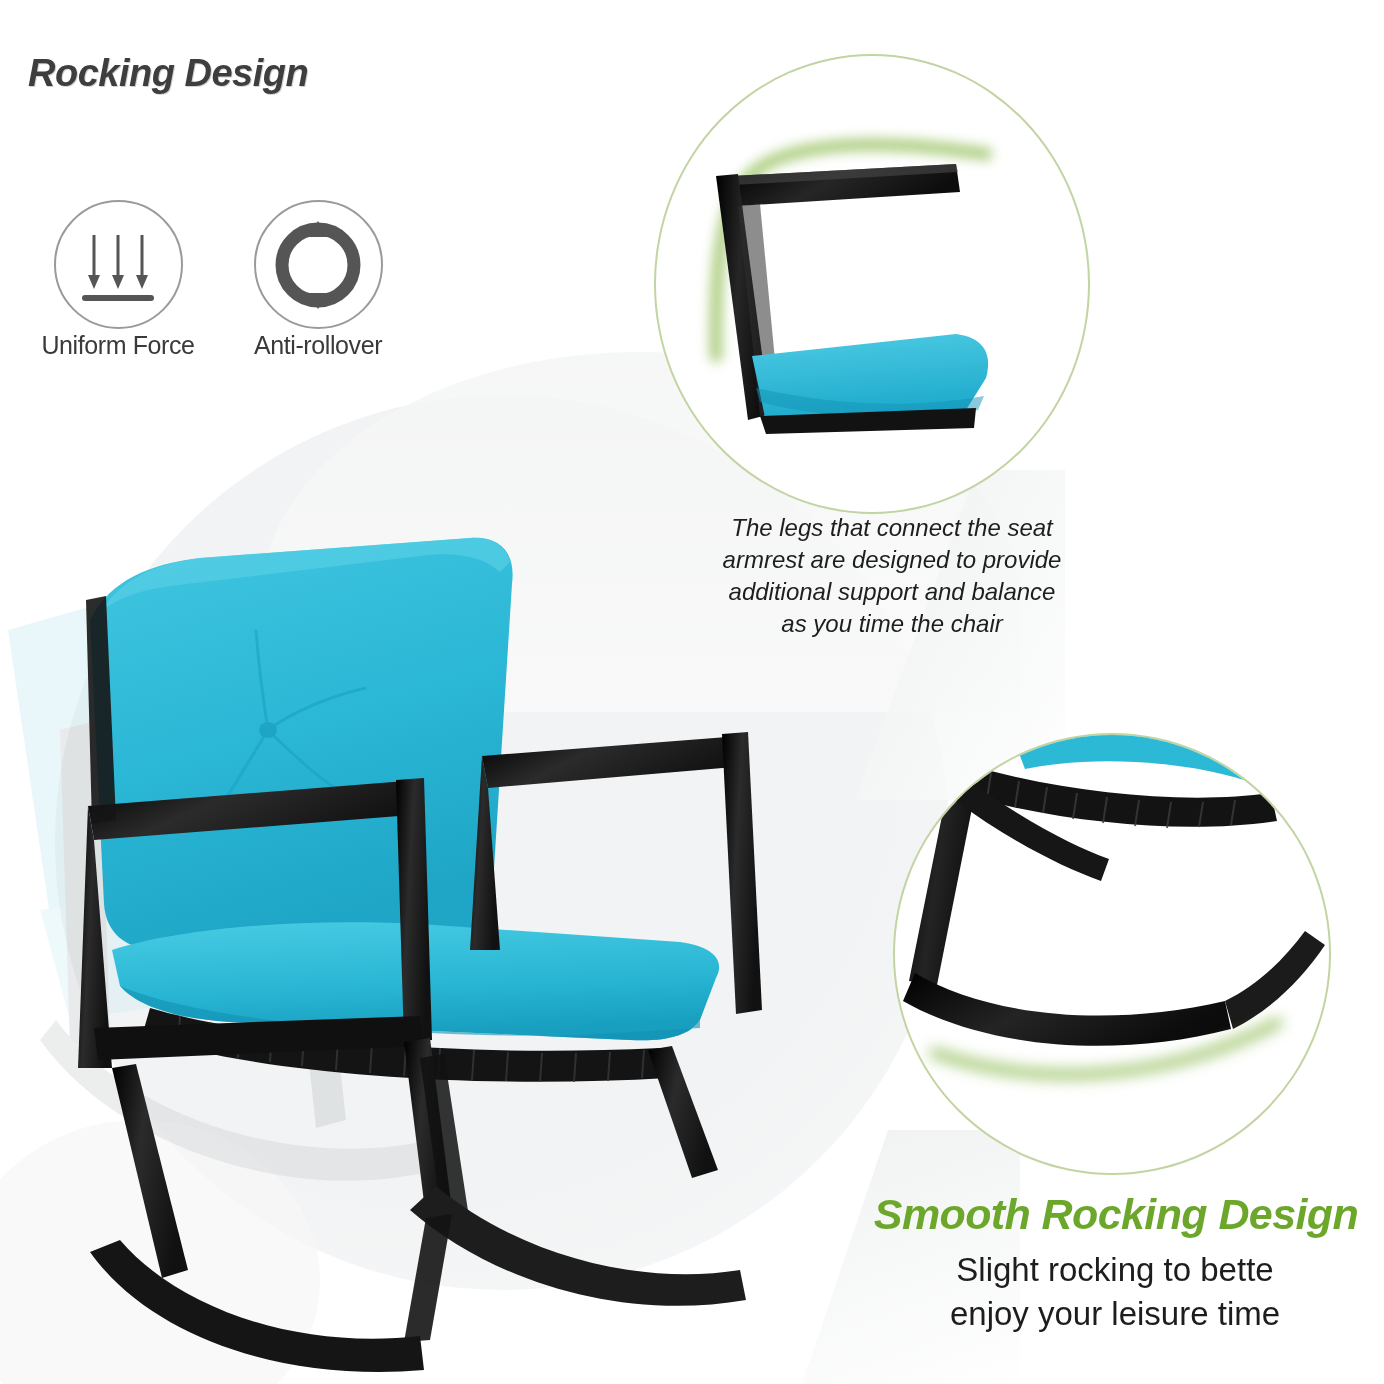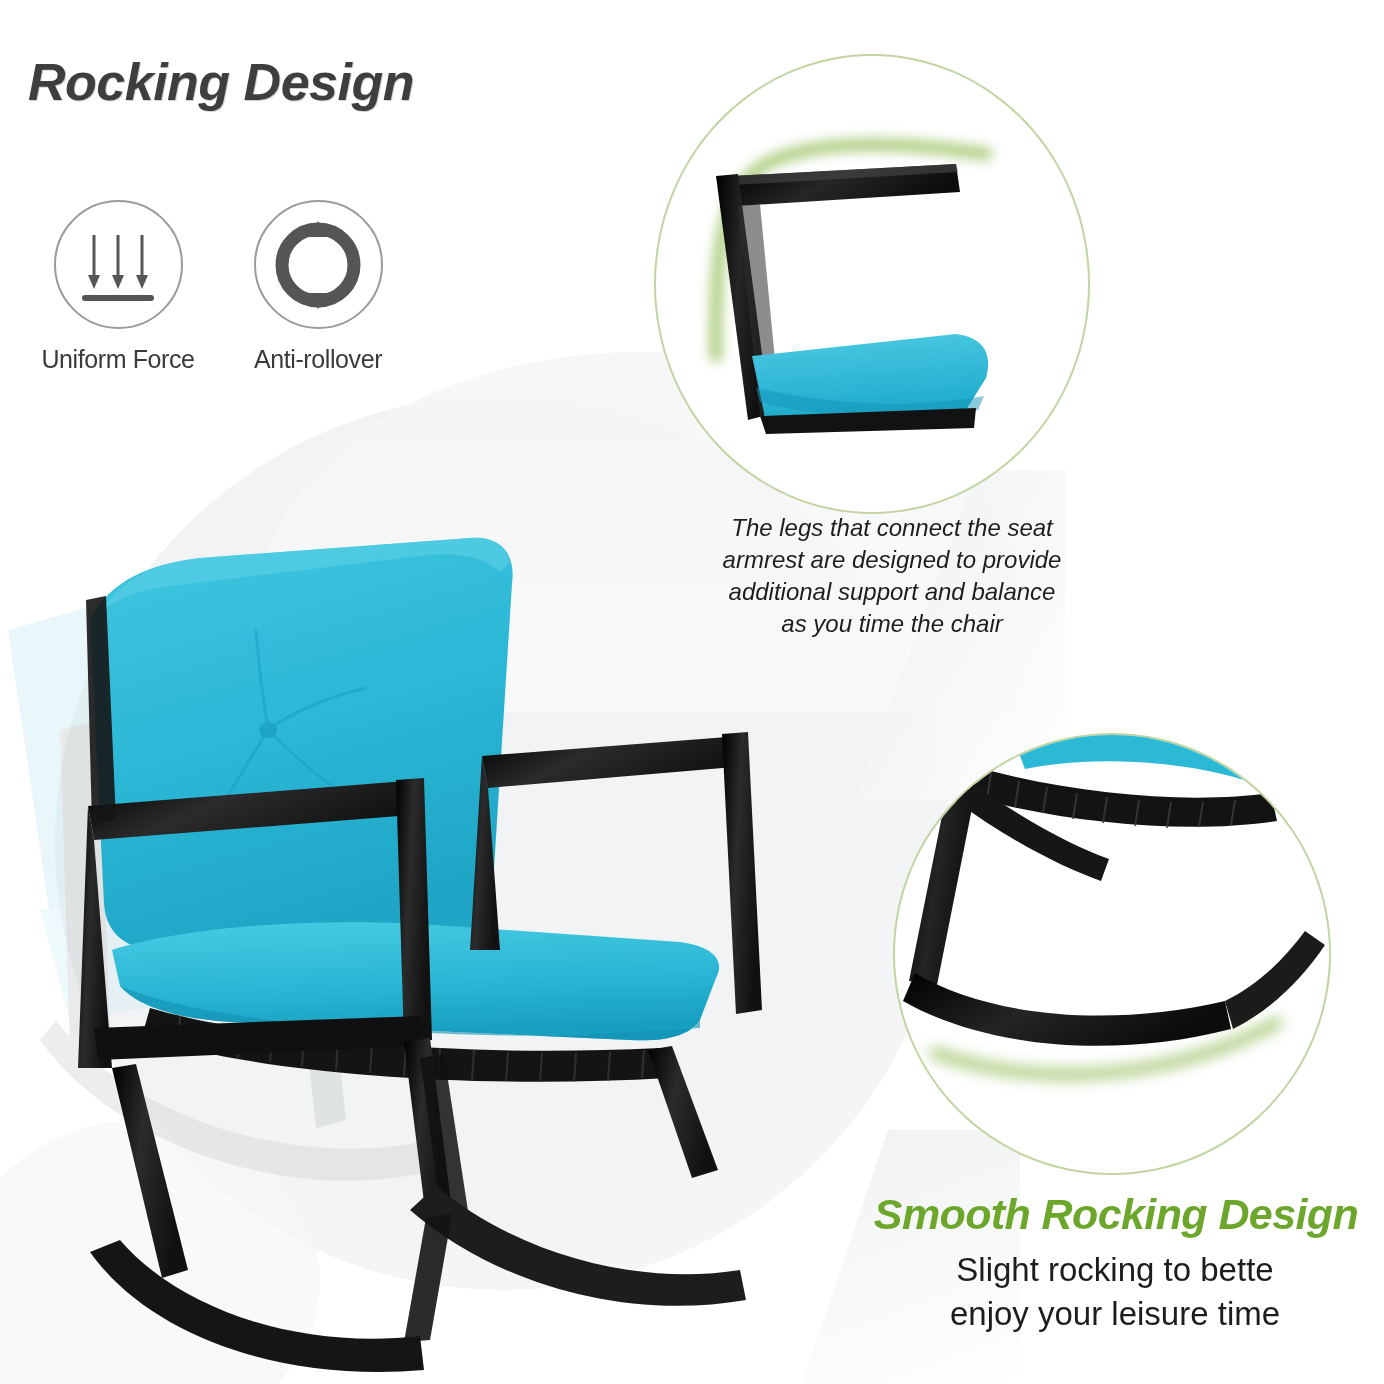--- a/index.html
+++ b/index.html
@@ -34,36 +34,36 @@
   .bg-wedge-bottom{
     position:absolute;left:800px;top:1130px;width:220px;height:260px;
     background:linear-gradient(160deg,#eceeee 0%,#ffffff 100%);
     clip-path:polygon(40% 0,100% 0,100% 100%,0 100%);
     opacity:.8;
   }
 
   
   .page-title{
     position:absolute;left:28px;top:52px;
-    font-size:52px;font-weight:bold;font-style:italic;
+    font-size:38px;font-weight:bold;font-style:italic;
     color:#3e3e3e;letter-spacing:-0.5px;
     text-shadow:1px 1px 0 rgba(0,0,0,.18);
     white-space:nowrap;
   }
 
   
   .features{position:absolute;left:18px;top:200px;width:600px;display:flex;gap:0;}
   .feature{width:200px;display:flex;flex-direction:column;align-items:center;}
   .feature .ring{
     width:125px;height:125px;border-radius:50%;
     border:2px solid #9a9a9a;background:#fff;
     display:flex;align-items:center;justify-content:center;position:relative;
   }
   .feature .flabel{
-    margin-top:16px;font-size:25px;color:#3a3a3a;letter-spacing:-.4px;white-space:nowrap;text-align:center;
+    margin-top:2px;font-size:25px;color:#3a3a3a;letter-spacing:-.4px;white-space:nowrap;text-align:center;
   }
 
   
   .callout{
     position:absolute;border:2px solid #c2d4a2;border-radius:50%;
     background:#fff;overflow:hidden;
   }
   #callout-top{left:654px;top:54px;width:432px;height:456px;}
   #callout-bottom{left:893px;top:733px;width:434px;height:438px;}
 

